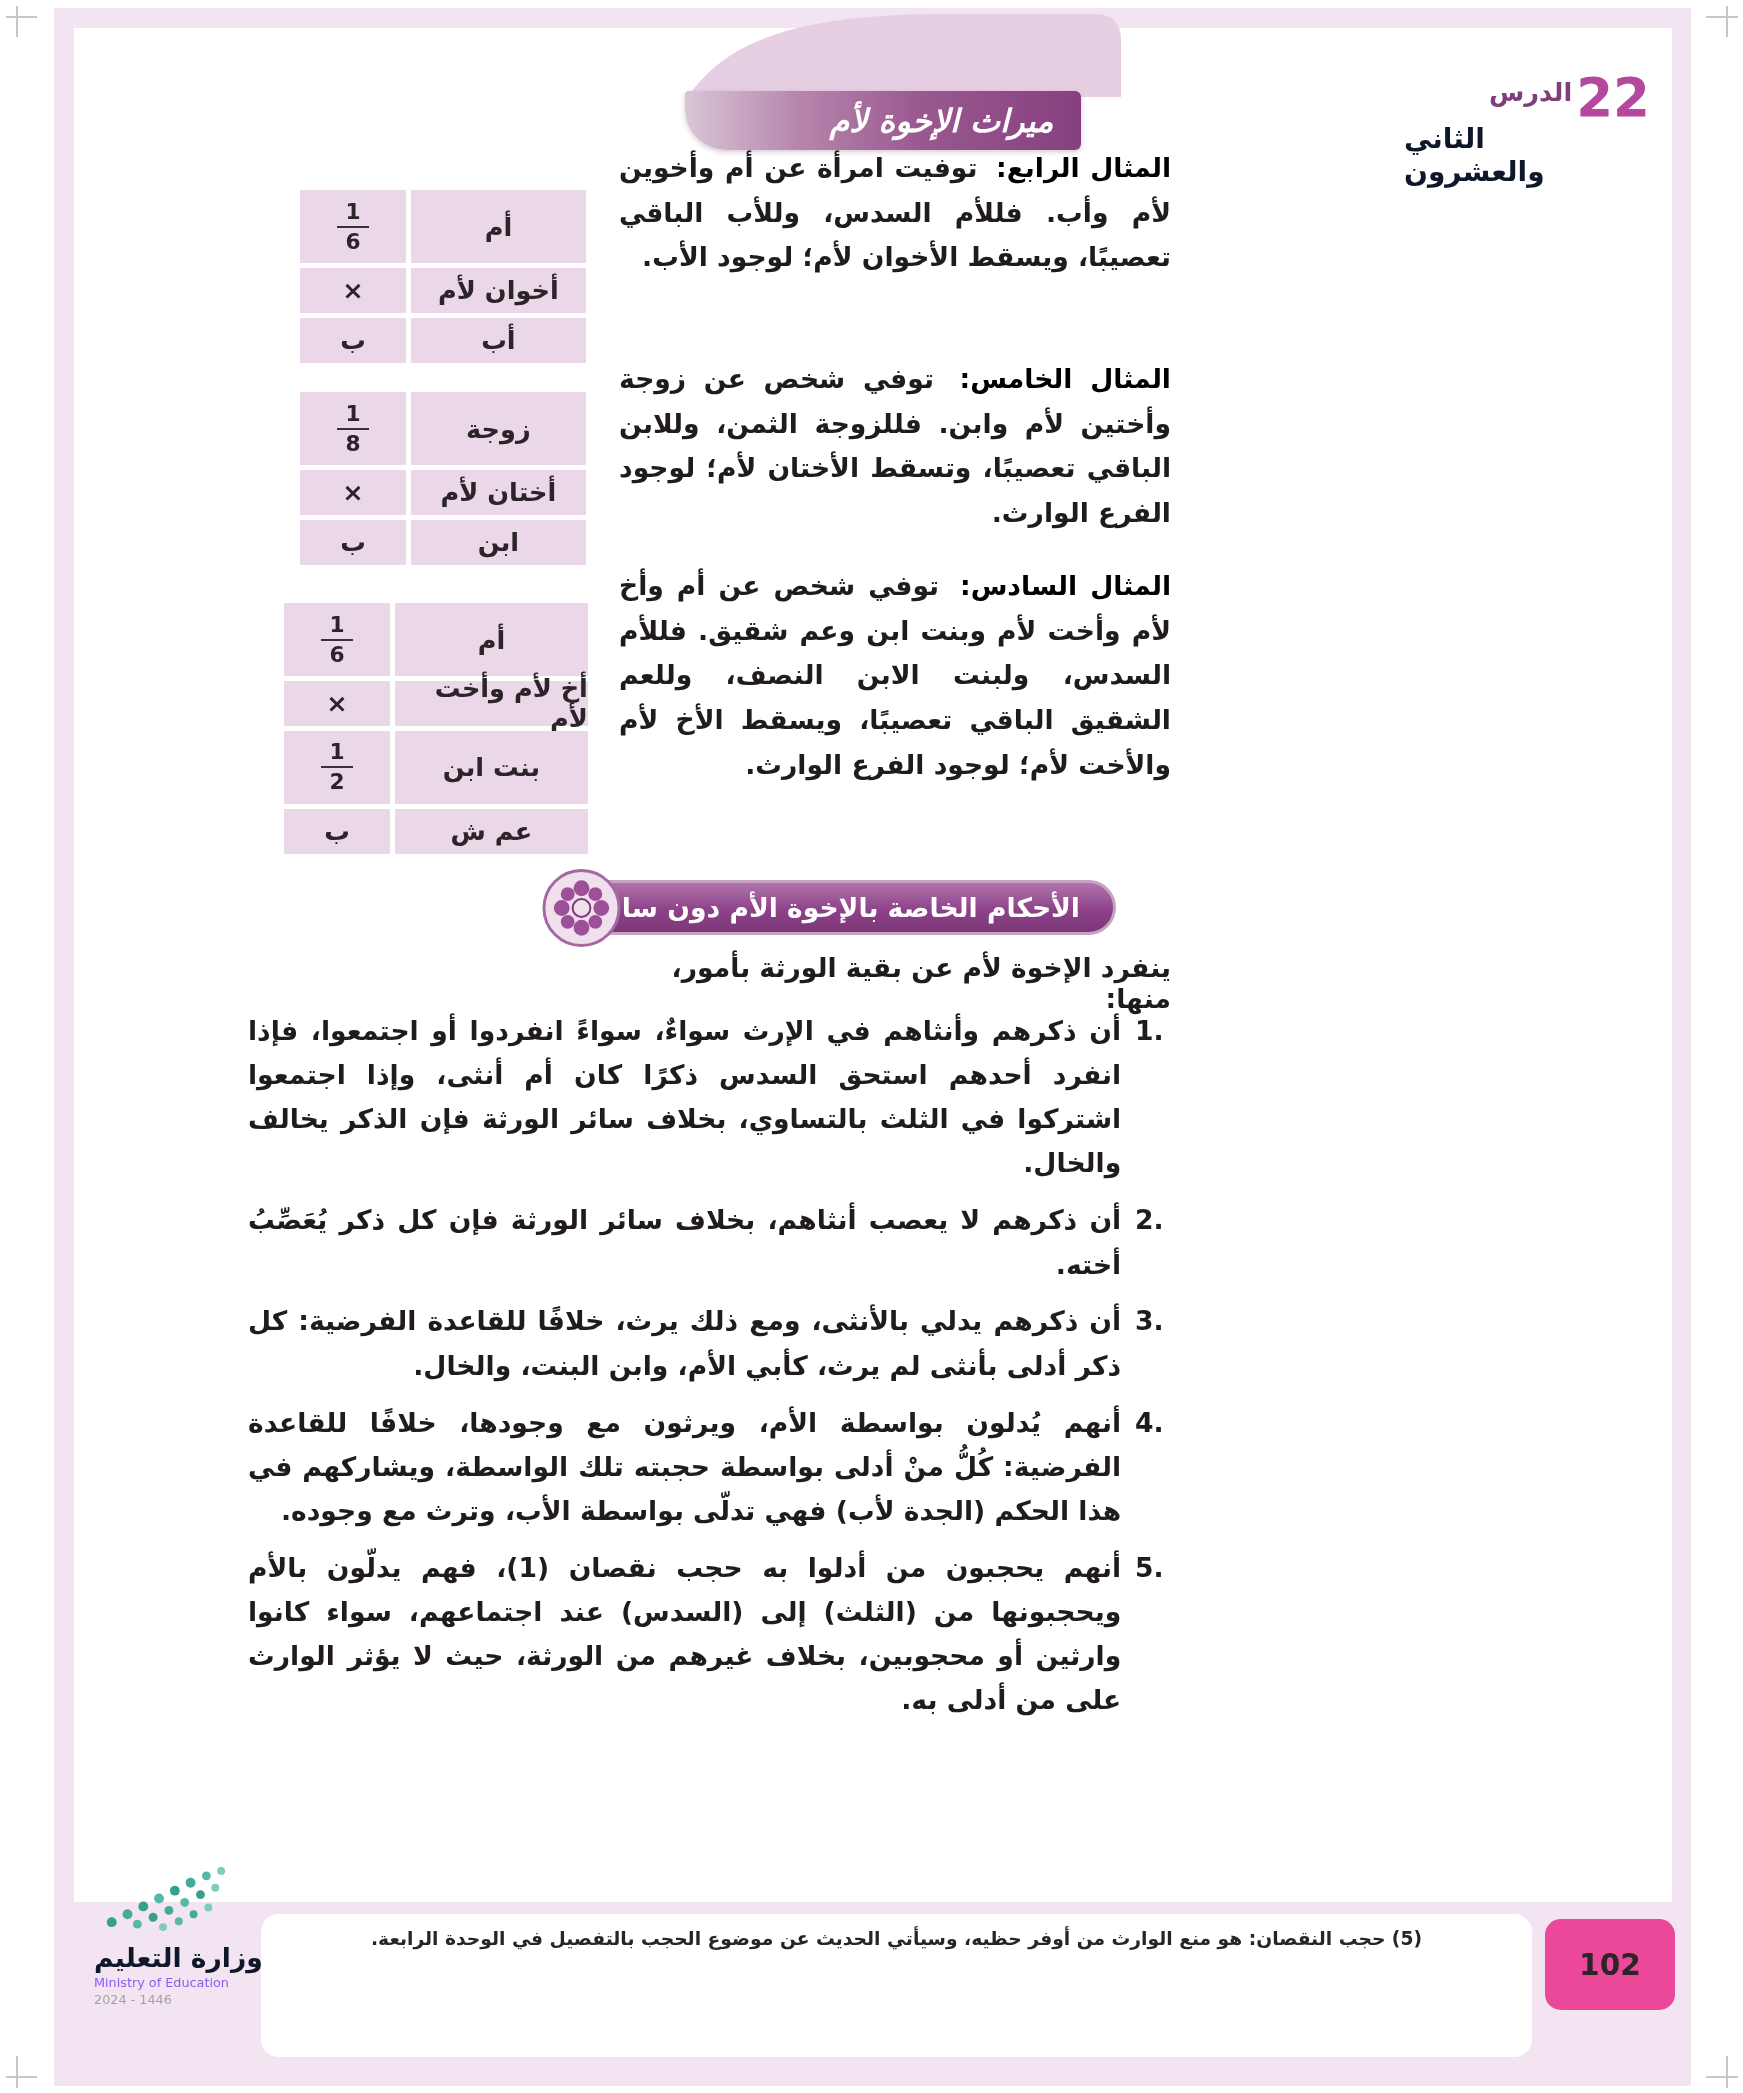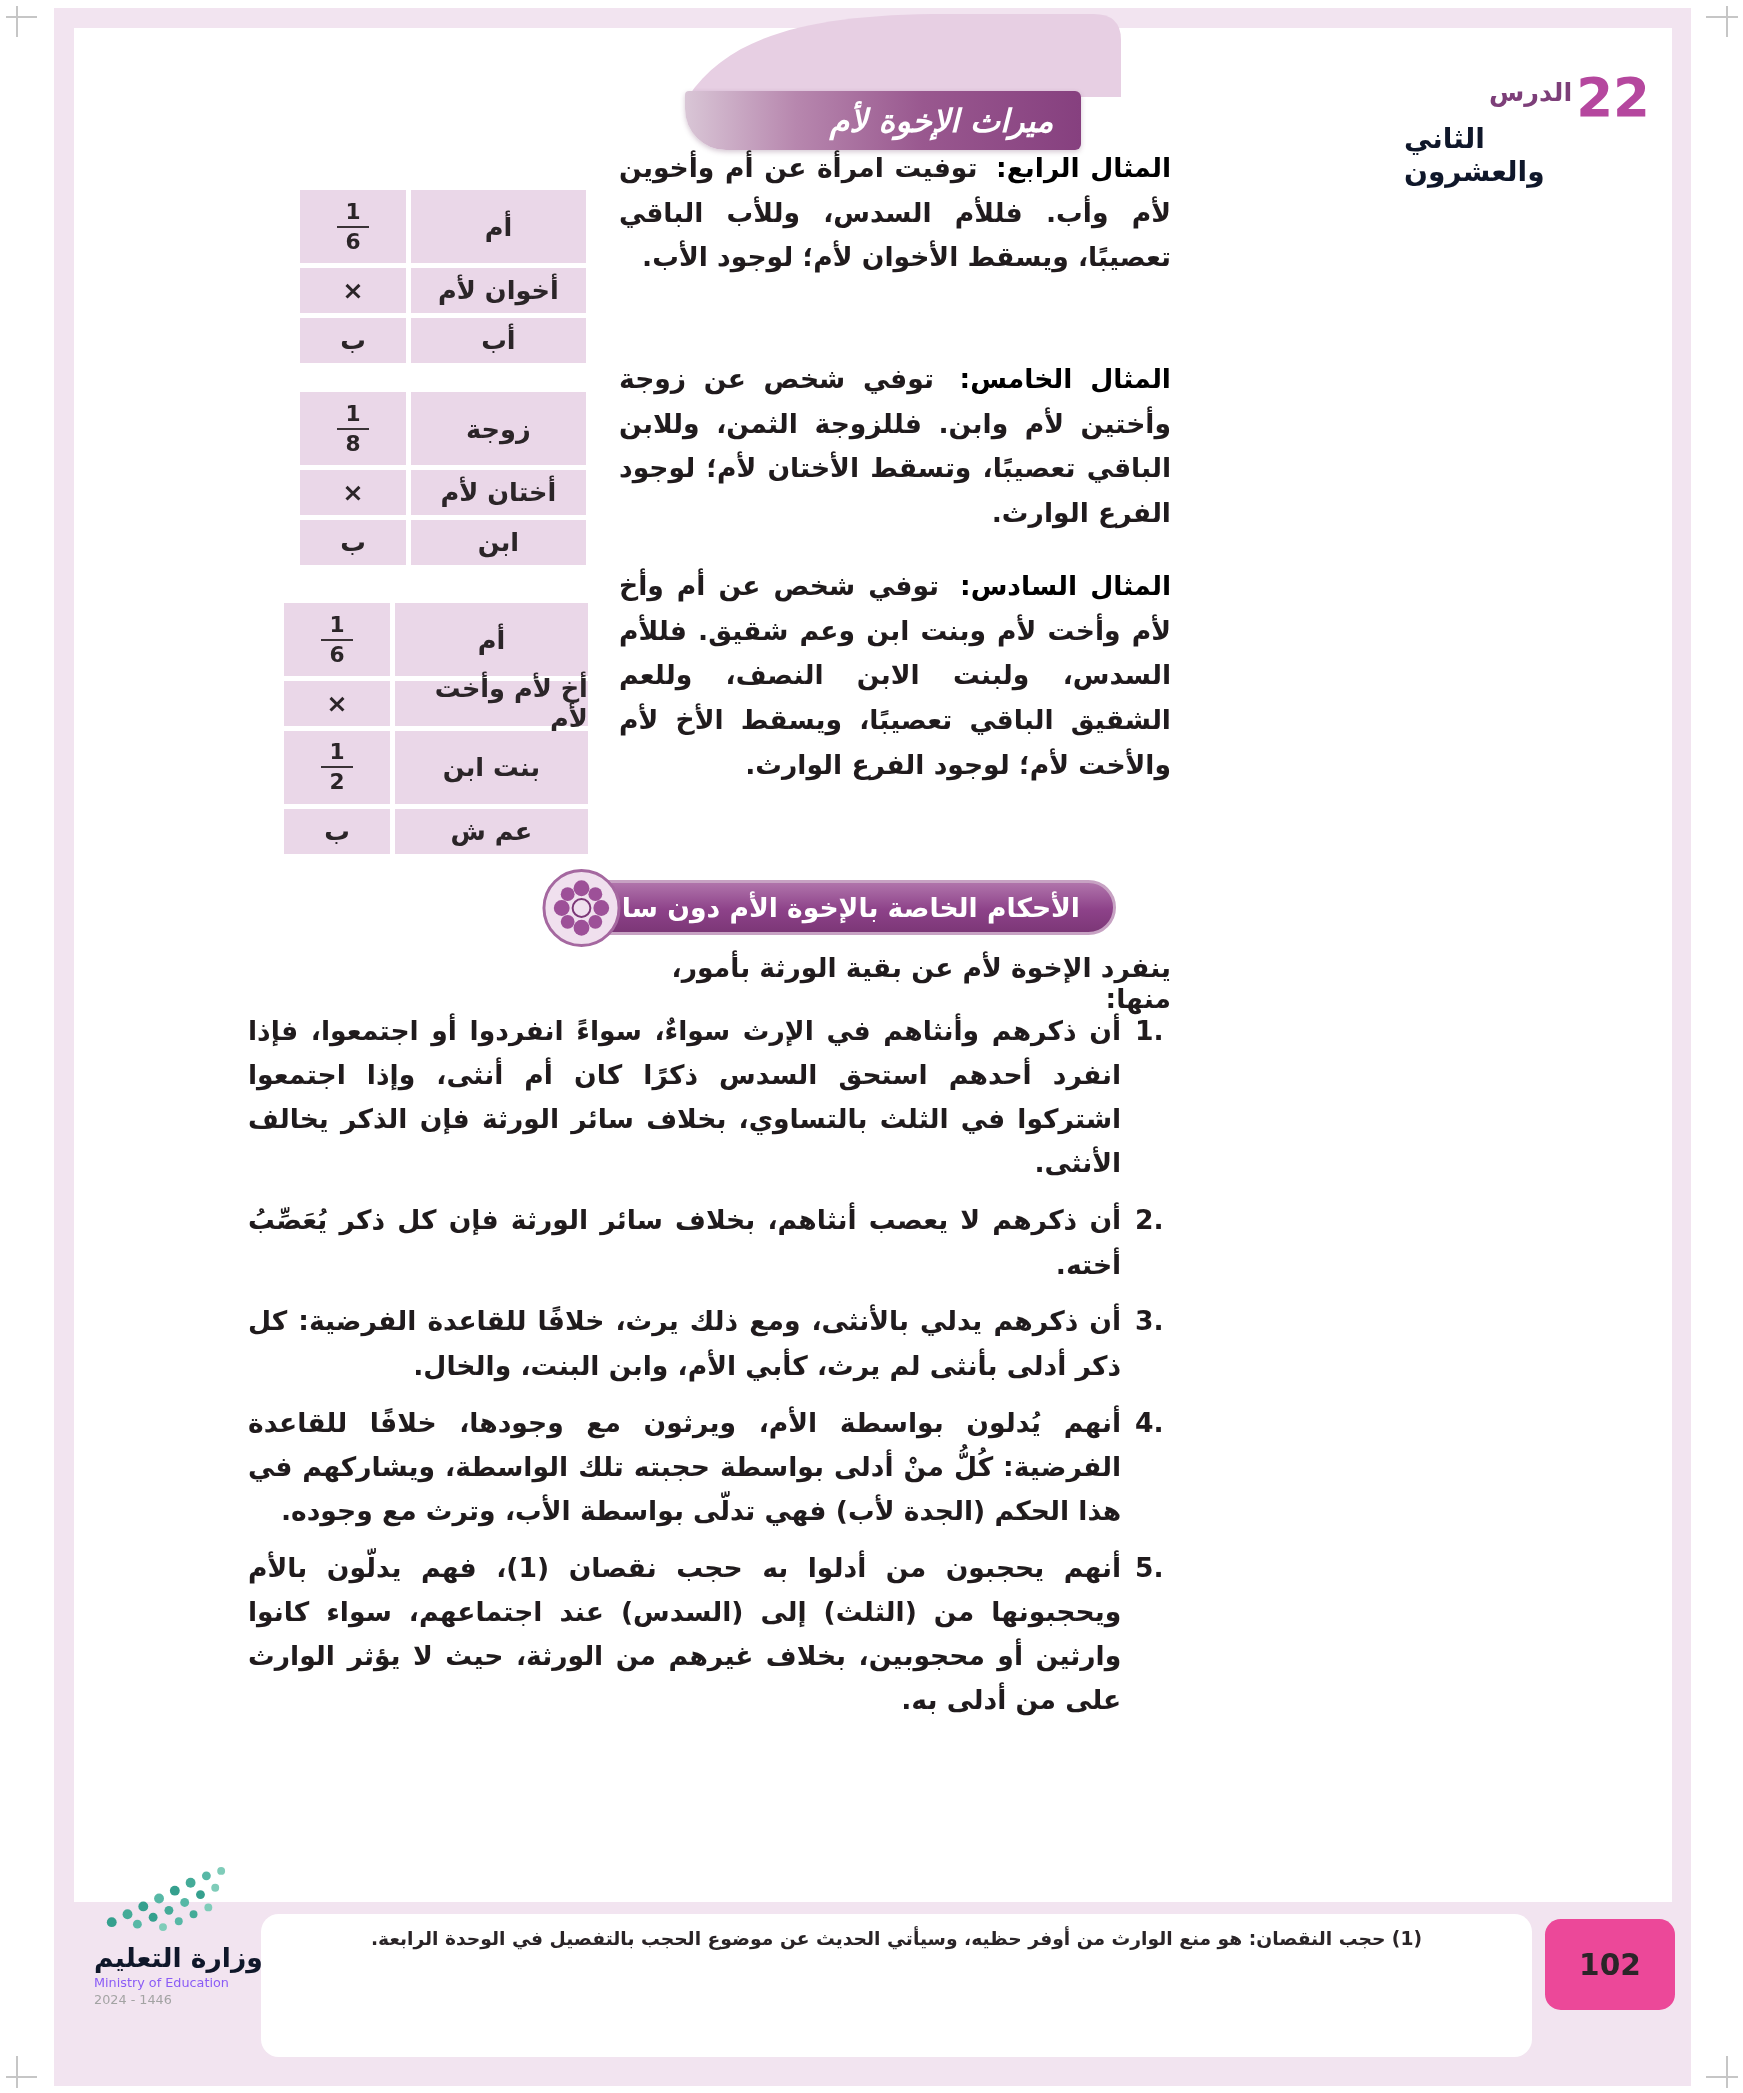--- a/index.html
+++ b/index.html
@@ -206,42 +206,42 @@
     </g>
     <circle cx="42" cy="42" r="9" fill="#f0e0ee" stroke="#7c3777" stroke-width="2"></circle>
   </svg>
 </div>
 
 <p class="intro">ينفرد الإخوة لأم عن بقية الورثة بأمور، منها:</p>
 
 <div class="rules">
     <div class="rule-item">
       <span class="rule-num">1.</span>
-      <span class="rule-text">أن ذكرهم وأنثاهم في الإرث سواءٌ، سواءً انفردوا أو اجتمعوا، فإذا انفرد أحدهم استحق السدس ذكرًا كان أم أنثى، وإذا اجتمعوا اشتركوا في الثلث بالتساوي، بخلاف سائر الورثة فإن الذكر يخالف الأنثى.</span>
+      <span class="rule-text">أن ذكرهم وأنثاهم في الإرث سواءٌ، سواءً انفردوا أو اجتمعوا، فإذا انفرد أحدهم استحق السدس ذكرًا كان أم أنثى، وإذا اجتمعوا اشتركوا في الثلث بالتساوي، بخلاف سائر الورثة فإن الذكر يخالف والخال.</span>
     </div>
     <div class="rule-item">
       <span class="rule-num">2.</span>
       <span class="rule-text">أن ذكرهم لا يعصب أنثاهم، بخلاف سائر الورثة فإن كل ذكر يُعَصِّبُ أخته.</span>
     </div>
     <div class="rule-item">
       <span class="rule-num">3.</span>
       <span class="rule-text">أن ذكرهم يدلي بالأنثى، ومع ذلك يرث، خلافًا للقاعدة الفرضية: كل ذكر أدلى بأنثى لم يرث، كأبي الأم، وابن البنت، والخال.</span>
     </div>
     <div class="rule-item">
       <span class="rule-num">4.</span>
       <span class="rule-text">أنهم يُدلون بواسطة الأم، ويرثون مع وجودها، خلافًا للقاعدة الفرضية: كُلُّ منْ أدلى بواسطة حجبته تلك الواسطة، ويشاركهم في هذا الحكم (الجدة لأب) فهي تدلّى بواسطة الأب، وترث مع وجوده.</span>
     </div>
     <div class="rule-item">
       <span class="rule-num">5.</span>
       <span class="rule-text">أنهم يحجبون من أدلوا به حجب نقصان (1)، فهم يدلّون بالأم ويحجبونها من (الثلث) إلى (السدس) عند اجتماعهم، سواء كانوا وارثين أو محجوبين، بخلاف غيرهم من الورثة، حيث لا يؤثر الوارث على من أدلى به.</span>
     </div>
   </div>
 
 <div class="footnote-box">
-  <p class="footnote-text">(1) حجب النقصان: هو منع الوارث من أوفر حظيه، وسيأتي الحديث عن موضوع الحجب بالتفصيل في الوحدة الرابعة.</p>
+  <p class="footnote-text">(5) حجب النقصان: هو منع الوارث من أوفر حظيه، وسيأتي الحديث عن موضوع الحجب بالتفصيل في الوحدة الرابعة.</p>
 </div>
 <div class="pagenum-box">
   <span class="pagenum">102</span>
 </div>
 
 <div class="ministry">
   <svg width="207" height="71" viewBox="0 0 210 72">
     <g>
       <circle cx="18" cy="58" r="5" fill="#35a08e"></circle>
         <circle cx="34" cy="50" r="5" fill="#44ab98"></circle>

